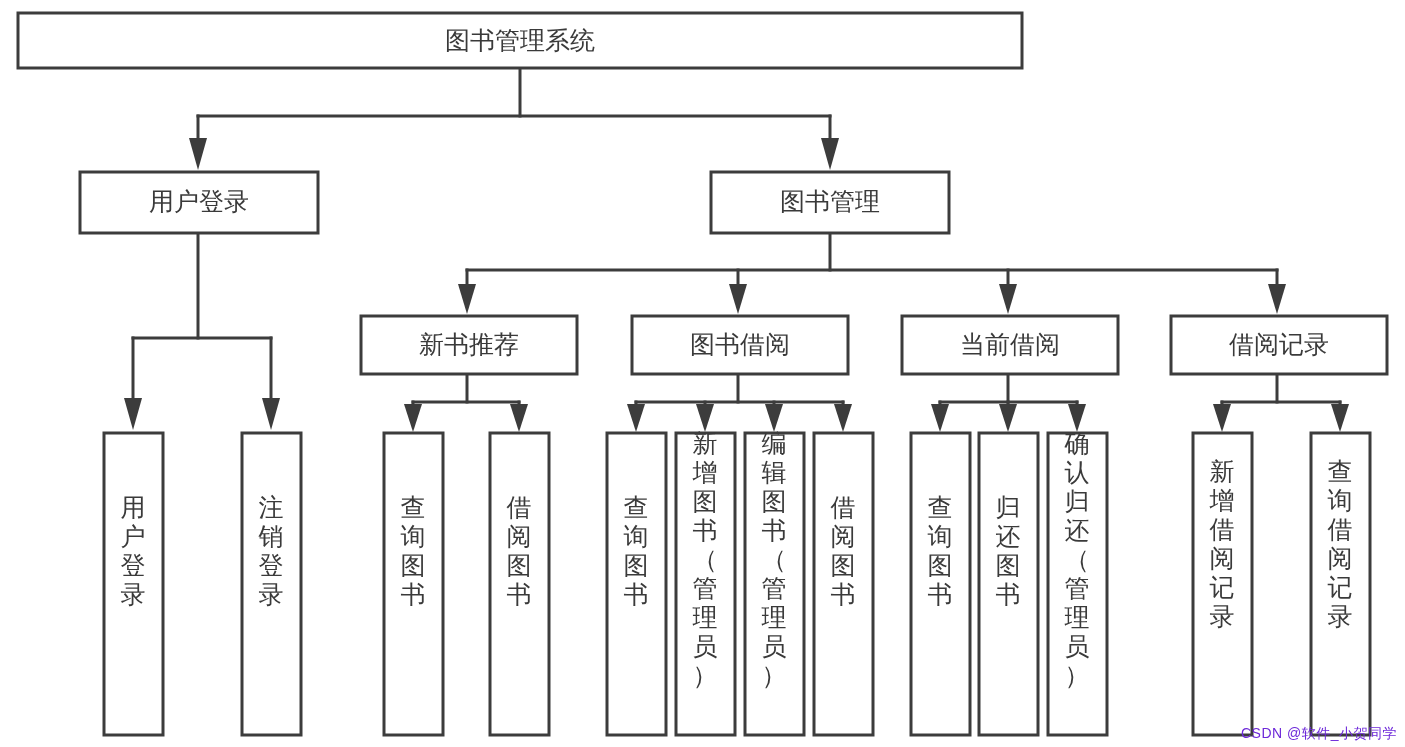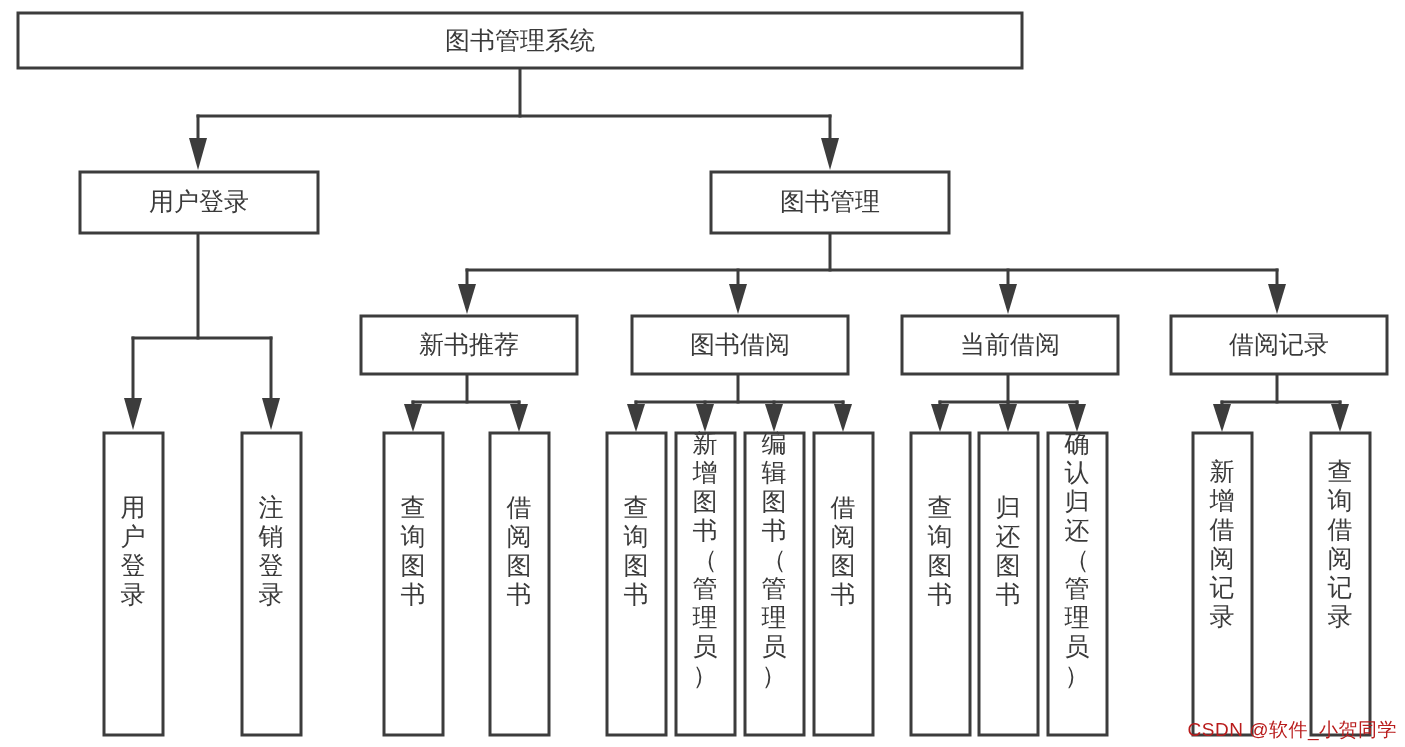--- a/index.html
+++ b/index.html
@@ -48,22 +48,22 @@
     fill: #3a3a3a;
     font-family: "Liberation Sans", "DejaVu Sans", sans-serif;
     font-size: 25px;
     text-anchor: middle;
   }
   .watermark {
     position: absolute;
     right: 8px;
     bottom: 4px;
     font-family: "Liberation Sans", "DejaVu Sans", sans-serif;
-    font-size: 19px;
-    color: #b91c1c;
+    font-size: 14px;
+    color: #6d28d9;
     white-space: nowrap;
     letter-spacing: 0.5px;
   }
 </style>
 </head>
 <body>
 
 <svg id="diagram" viewBox="0 0 1405 747" xmlns="http://www.w3.org/2000/svg">
 
   <g>

